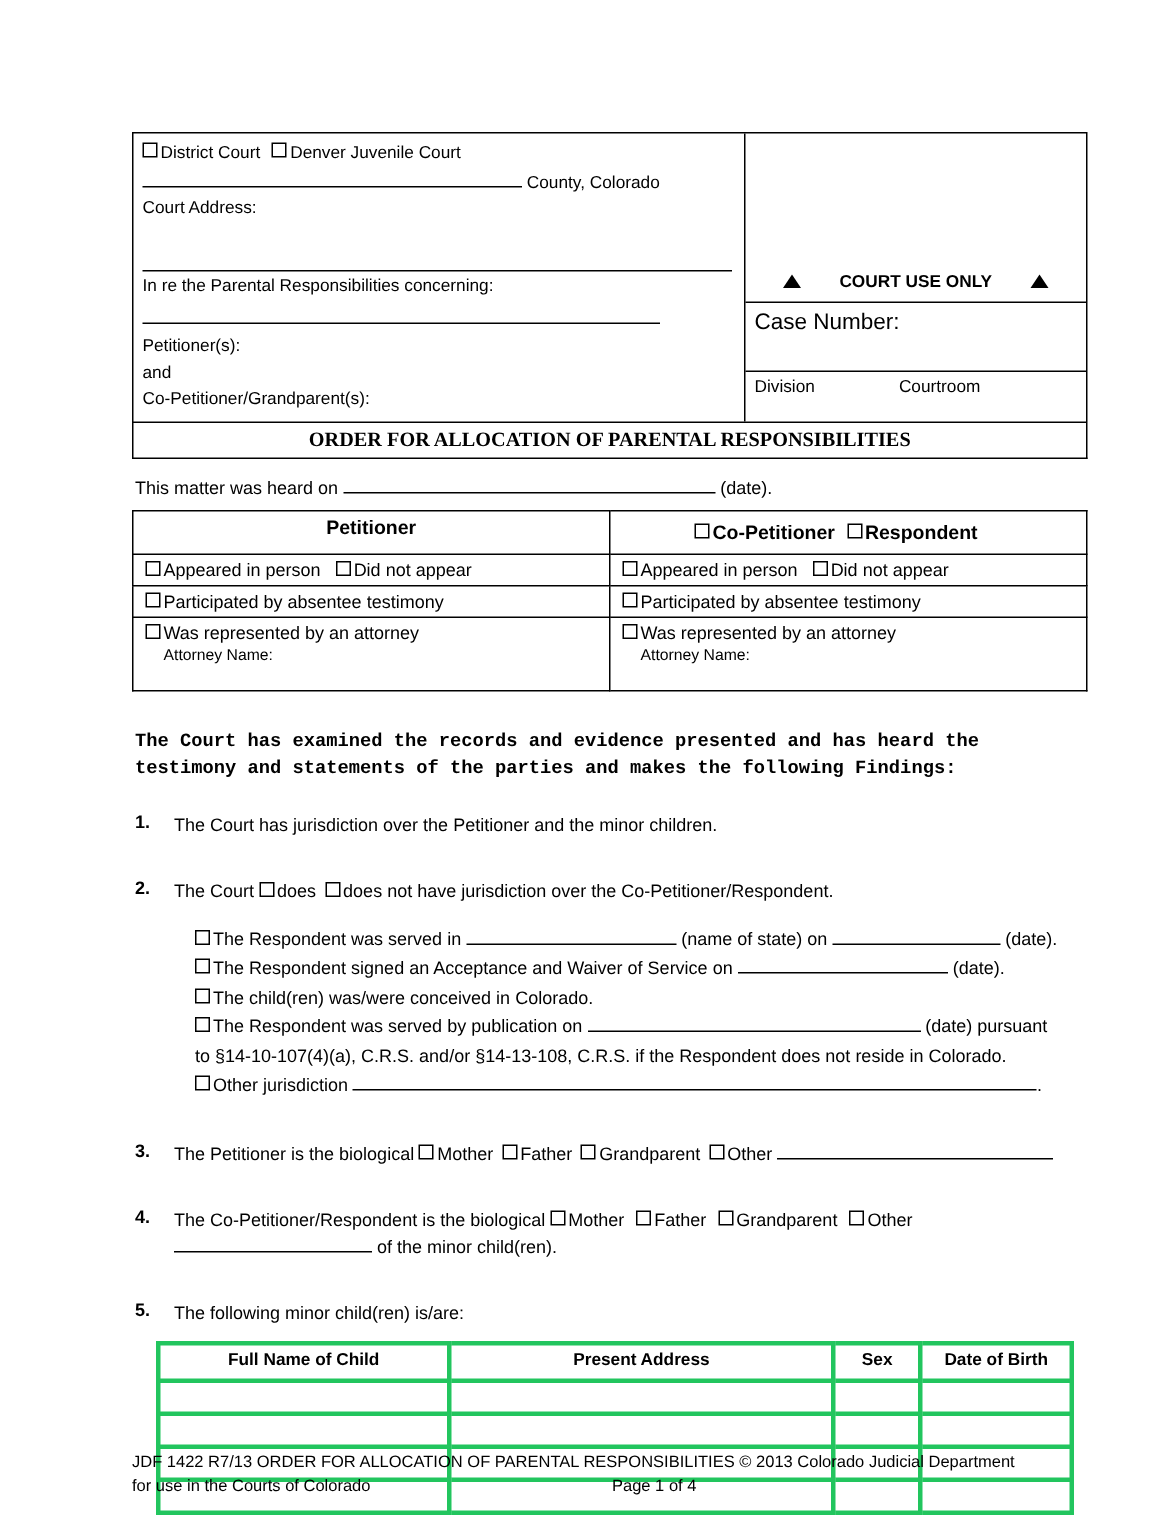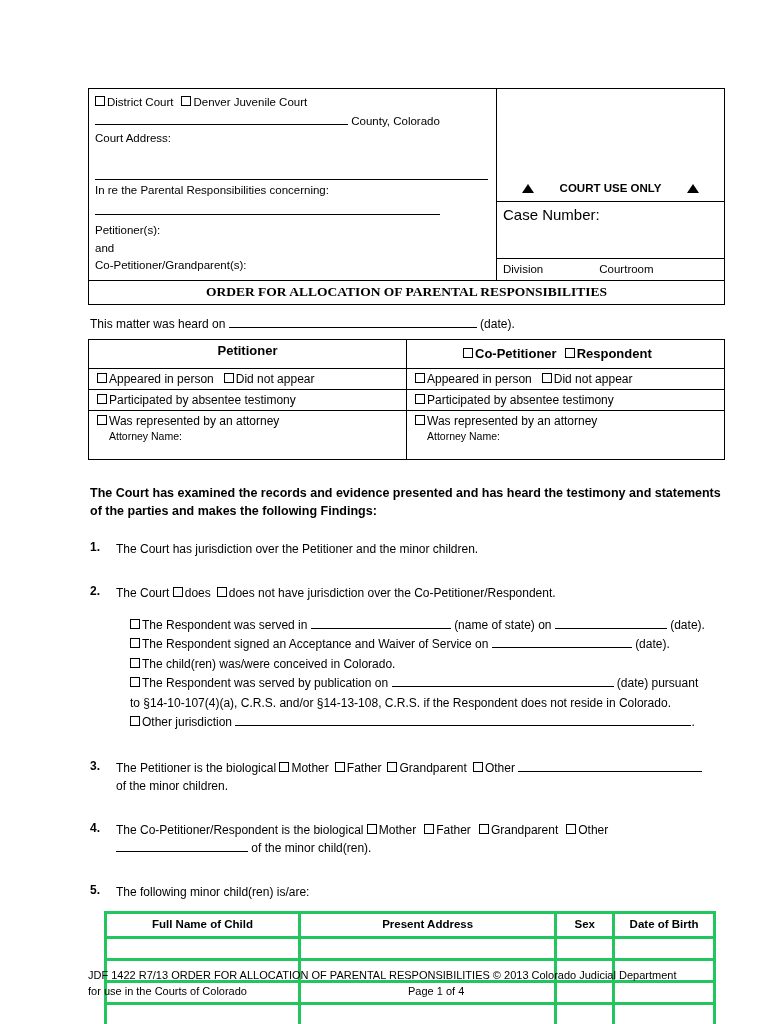--- a/index.html
+++ b/index.html
@@ -91,21 +91,21 @@
     top: 112px;
     border-top: 1px solid #000;
     padding: 3px 0 0 6px;
     font-size: 15px;
     box-sizing: border-box;
     height: 48px;
   }
   .divrow {
     position: absolute;
     left: 0; right: 0;
-    bottom: 0;
+    bottom: 12px;
     border-top: 1px solid #000;
     padding: 3px 0 2px 6px;
     font-size: 11.5px;
     box-sizing: border-box;
   }
   .divrow .courtroom { margin-left: 56px; }
 
   .title-bar {
     border: 1px solid #000;
     border-top: none;
@@ -150,20 +150,21 @@
     padding-top: 2px;
     padding-bottom: 14px;
   }
 
   
   .findings-head {
     font-weight: bold;
     font-size: 12.5px;
     line-height: 1.45;
     margin: 24px 0 0 2px;
+    font-family: Liberation Mono, monospace;
   }
   .item {
     display: flex;
     font-size: 12px;
     margin-top: 20px;
   }
   .item .num {
     width: 28px;
     flex: 0 0 28px;
     font-weight: bold;
@@ -363,21 +364,20 @@
     </div>
 
     <div class="item" style="margin-top:26px">
       <div class="num">3.</div>
       <div class="body">
         <div>
           <span>The Petitioner is the biological</span>
           <span class="cb"></span><span>Mother</span><span style="display:inline-block;width:6px"></span><span class="cb"></span><span>Father</span><span style="display:inline-block;width:6px"></span><span class="cb"></span><span>Grandparent</span><span style="display:inline-block;width:6px"></span><span class="cb"></span><span>Other</span>
           <span class="fill" style="width:184px"></span>
         </div>
-        <div>of the minor children.</div>
       </div>
     </div>
 
     <div class="item" style="margin-top:26px">
       <div class="num">4.</div>
       <div class="body">
         <div class="justify">
           <span>The Co-Petitioner/Respondent is the biological</span>
           <span class="cb"></span><span>Mother</span><span style="display:inline-block;width:8px"></span><span class="cb"></span><span>Father</span><span style="display:inline-block;width:8px"></span><span class="cb"></span><span>Grandparent</span><span style="display:inline-block;width:8px"></span><span class="cb"></span><span>Other</span>
         </div>

